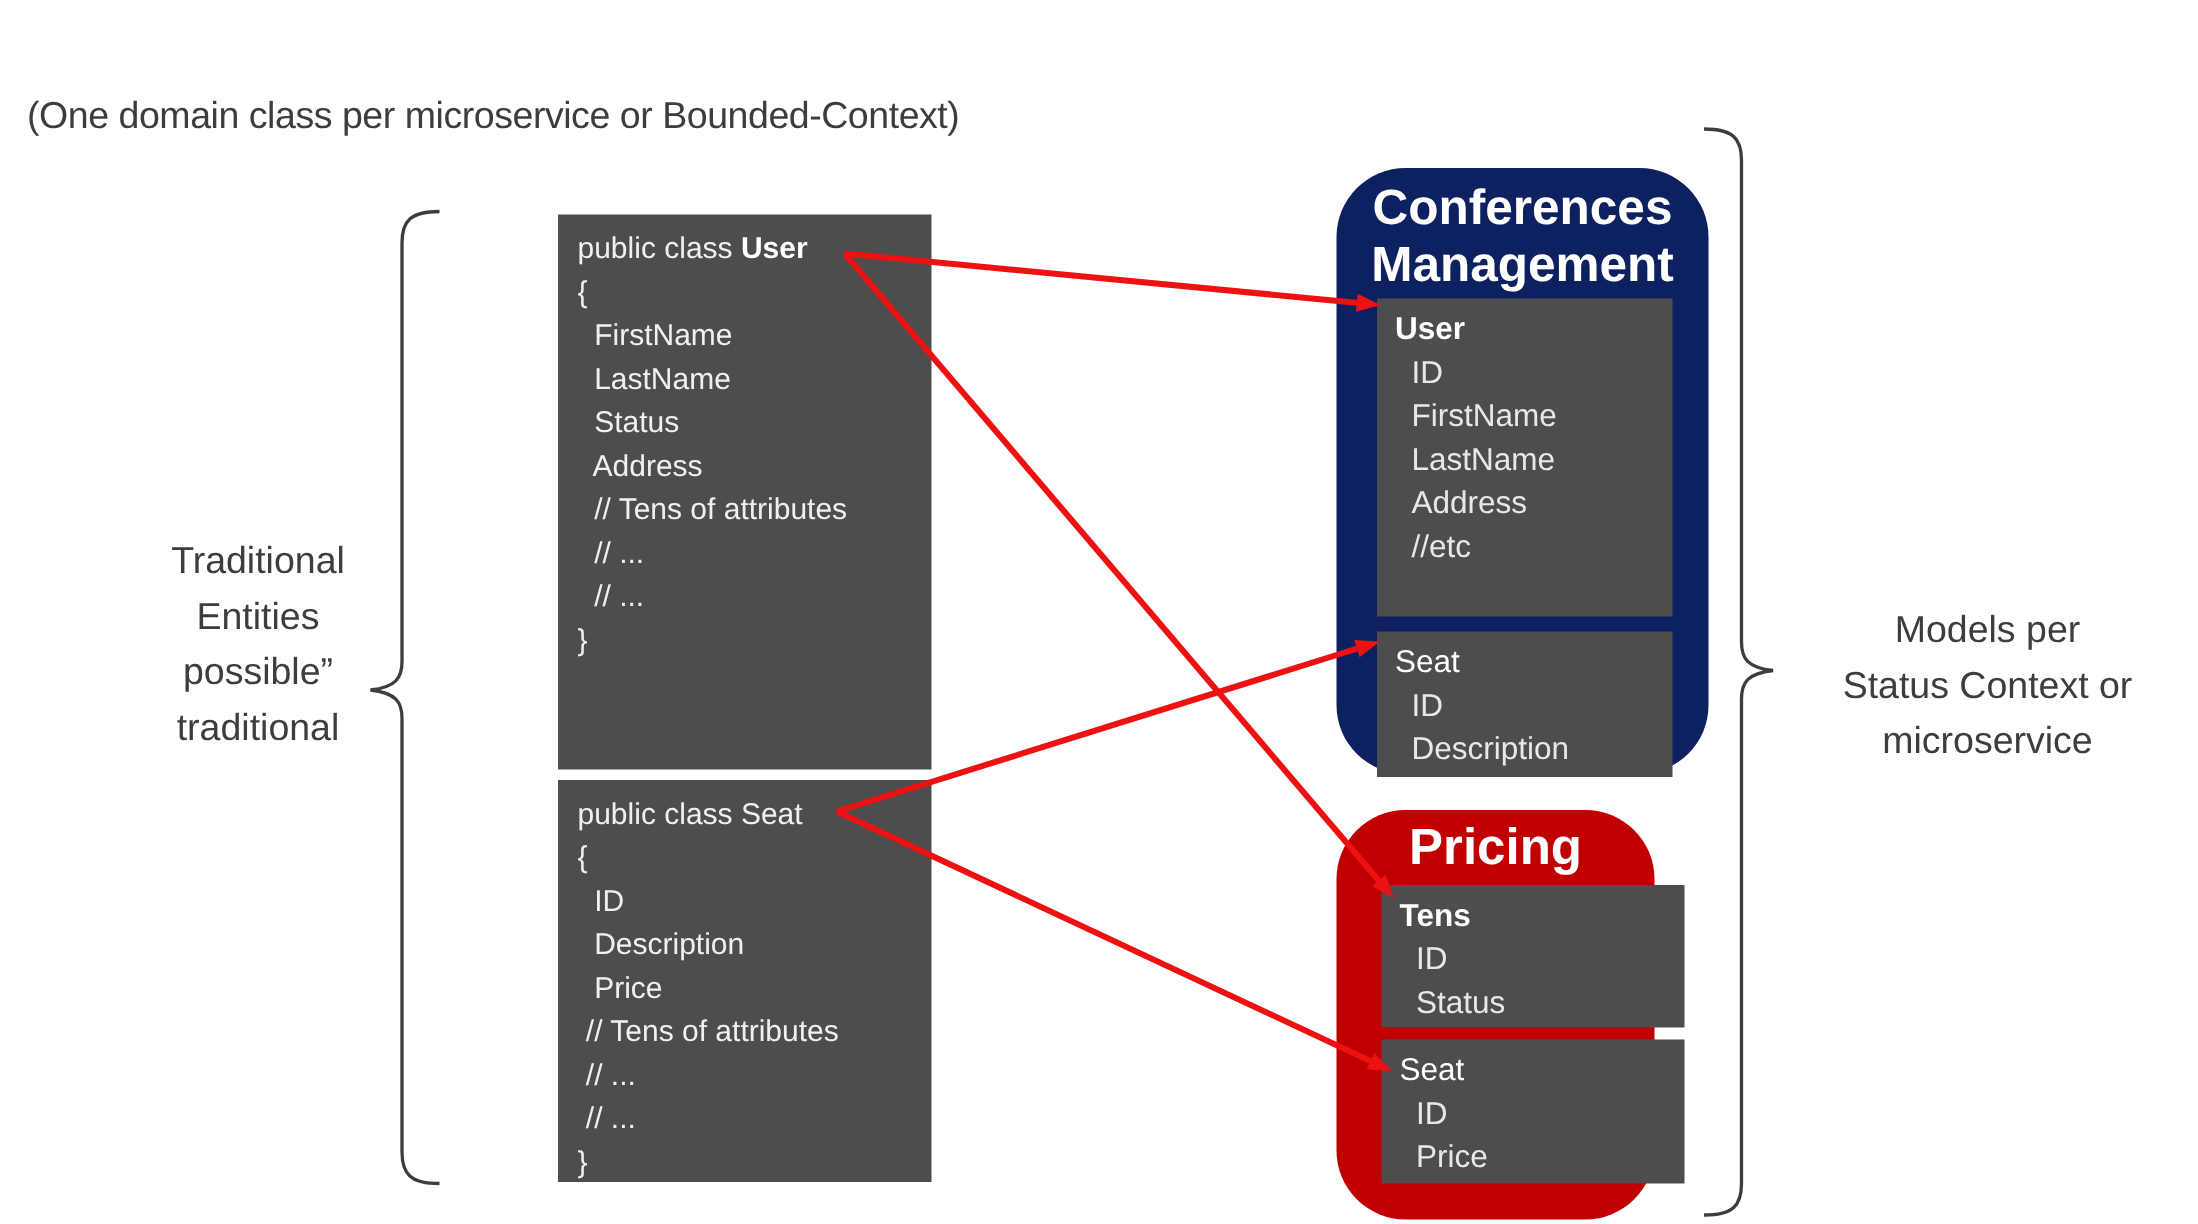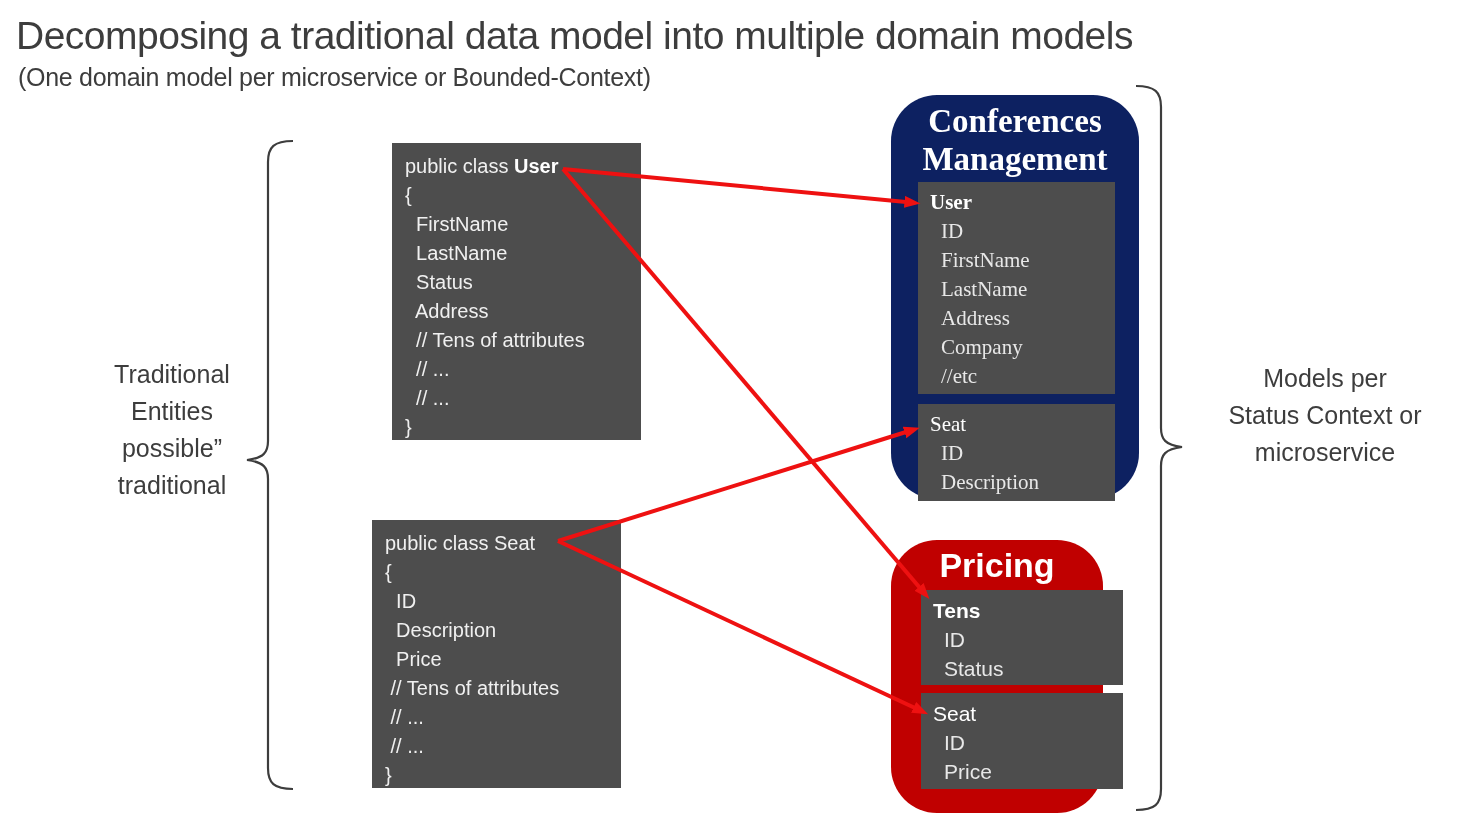--- a/index.html
+++ b/index.html
@@ -16,34 +16,34 @@
   .slide-subtitle{
     left:18px;top:63px;width:900px;
     font-size:25px;font-weight:300;letter-spacing:-0.3px;color:var(--text,#3d3d3d);
   }
   
   .side-label{
     font-size:25px;font-weight:300;color:var(--text,#3d3d3d);
     text-align:center;line-height:37px;
   }
   #left-label{left:82px;top:356px;width:180px;}
-  #right-label{left:1196px;top:360px;width:258px;}
+  #right-label{left:1196px;top:402px;width:258px;}
   
   .code-box{
     background:var(--box-bg,#4d4d4d);color:#f0f0f0;
     font-size:20px;line-height:29px;font-weight:300;
     padding:9px 0 0 13px;box-sizing:border-box;
   }
-  #code-user{left:372px;top:143px;width:249px;height:297px;margin-left:20px;}
+  #code-user{left:372px;top:143px;width:249px;height:370px;}
   #code-seat{left:372px;top:520px;width:249px;height:268px;}
   .code-line{white-space:pre;}
   .bold{font-weight:bold;color:#fff;}
   
   .context-box{border-radius:46px;box-sizing:border-box;}
-  #conferences-box{left:891px;top:95px;width:248px;height:404px;background:var(--conferences-bg,#0d2161);font-family:Liberation Serif, serif;}
+  #conferences-box{left:891px;top:112px;width:248px;height:404px;background:var(--conferences-bg,#0d2161);}
   #pricing-box{left:891px;top:540px;width:212px;height:273px;background:var(--pricing-bg,#c00000);}
   .context-title{
     width:100%;text-align:center;color:#fff;font-weight:bold;
     font-size:33px;line-height:38px;padding-top:7px;
   }
   #pricing-box .context-title{font-size:34px;padding-top:6px;}
   
   .entity-box{
     position:absolute;background:var(--box-bg,#4d4d4d);
     color:var(--box-text,#e8e8e8);font-size:21px;line-height:29px;
@@ -55,22 +55,21 @@
   #overlay{position:absolute;left:0;top:0;pointer-events:none;}
   .brace{fill:none;stroke:var(--text,#3d3d3d);stroke-width:2.2;}
   .arrow{stroke:var(--arrow,#ee1111);stroke-width:4;}
   .arrowhead{fill:var(--arrow,#ee1111);}
 </style>
 </head>
 <body>
 
 <div id="canvas">
 
-  <div class="abs slide-title">Decomposing a traditional data model into multiple domain models</div>
-  <div class="abs slide-subtitle">(One domain model per microservice or Bounded-Context)</div>
+  <div class="abs slide-subtitle">(One domain class per microservice or Bounded-Context)</div>
 
   <div class="abs side-label" id="left-label">
 
   <div>Traditional</div>
       <div>Entities</div>
       <div>possible”</div>
       <div>traditional</div>
     </div>
 
   <div class="abs side-label" id="right-label">
@@ -114,21 +113,20 @@
   <div class="abs context-box" id="conferences-box">
     <div class="context-title">Conferences Management</div>
     <div class="entity-box" style="left:27px;top:87px;width:197px;height:212px;">
       <div class="entity-name bold">User</div>
       <div class="entity-attrs">
 
       <div class="attr">ID</div>
           <div class="attr">FirstName</div>
           <div class="attr">LastName</div>
           <div class="attr">Address</div>
-          <div class="attr">Company</div>
           <div class="attr">//etc</div>
         </div>
     </div>
     <div class="entity-box" style="left:27px;top:309px;width:197px;height:97px;">
       <div class="entity-name">Seat</div>
       <div class="entity-attrs">
 
       <div class="attr">ID</div>
           <div class="attr">Description</div>
         </div>

